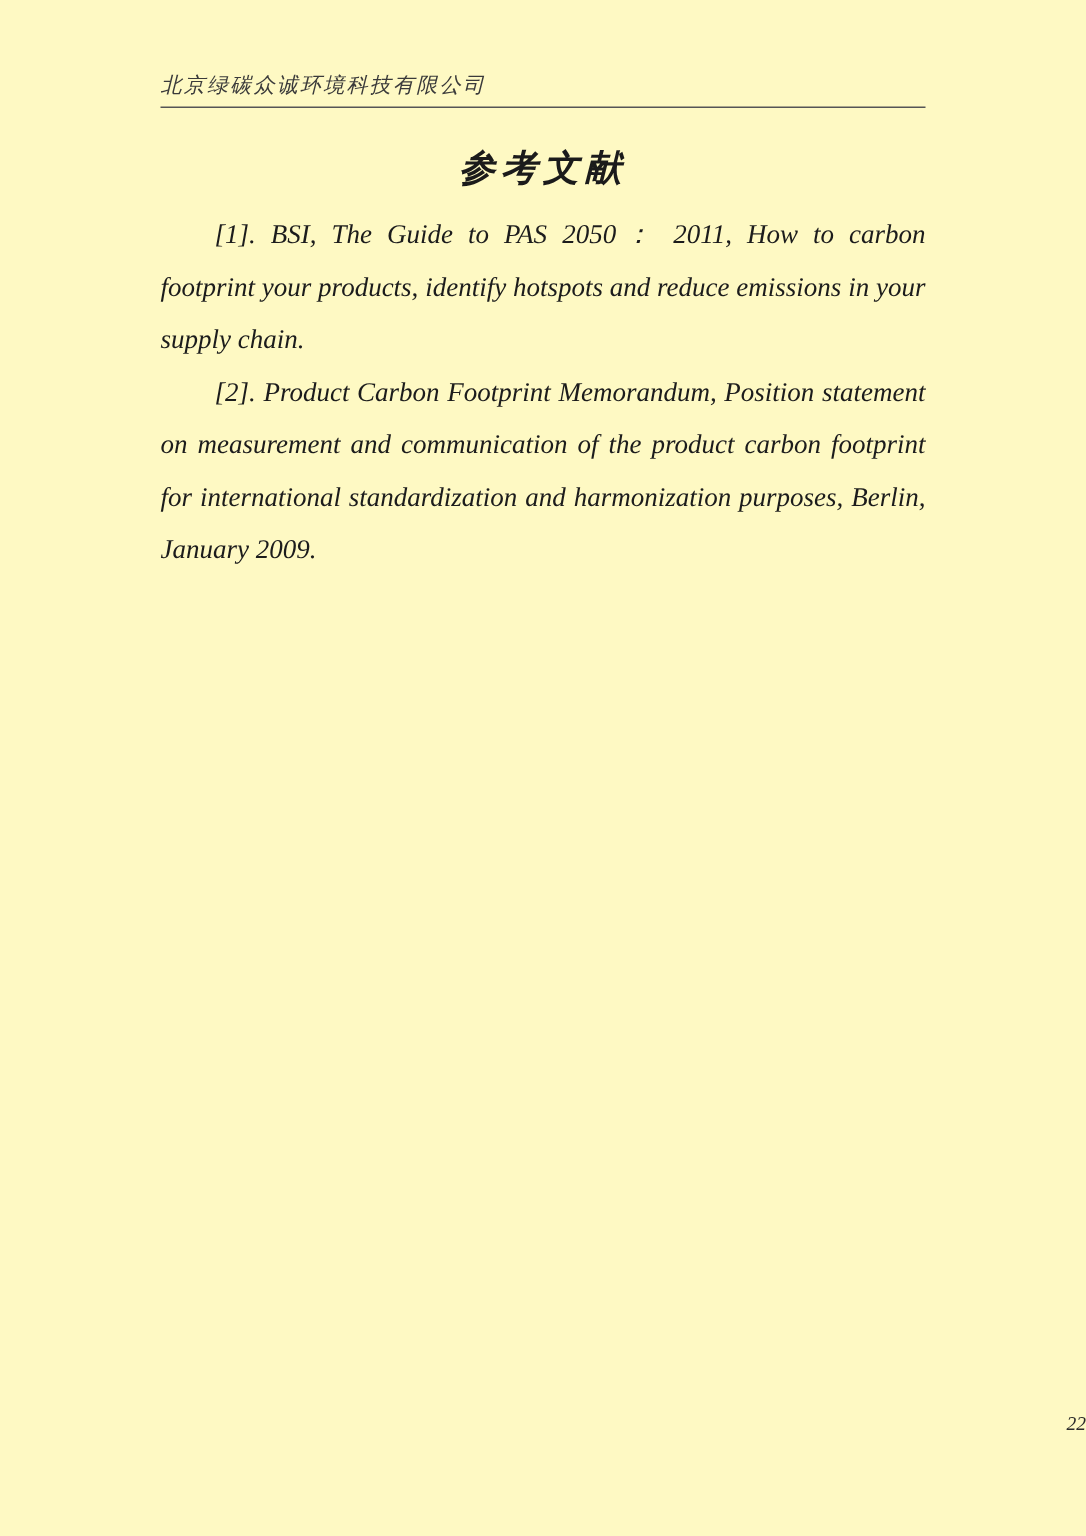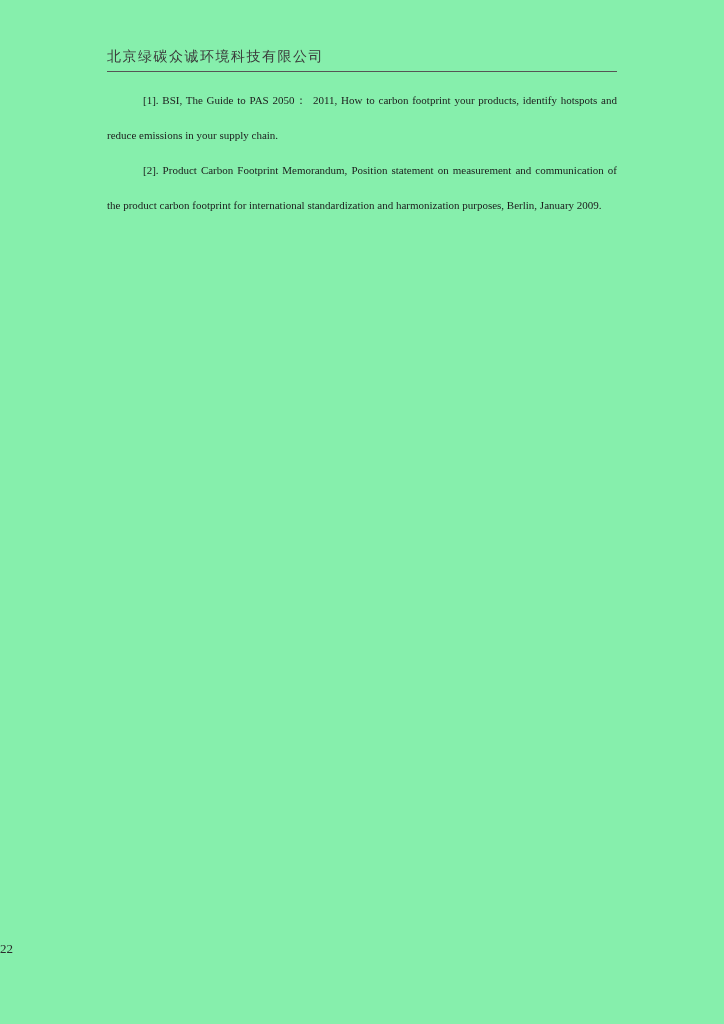--- a/index.html
+++ b/index.html
@@ -5,22 +5,23 @@
   * { margin: 0; padding: 0; box-sizing: border-box; }
   html, body { background: #ffffff; }
   body {
     font-family: "Liberation Serif", "DejaVu Serif", serif;
     color: #1d1d1d;
   }
   .page {
     position: relative;
     width: 724px;
     height: 1024px;
-    background: #86efac;
+    background: #fef9c3;
     overflow: hidden;
+    font-style: italic;
   }
   .content {
     width: 510px;
     margin: 0 auto;
   }
   .doc-header {
     display: flex;
     justify-content: space-between;
     align-items: flex-end;
     padding-top: 48px;
@@ -48,47 +49,48 @@
     text-align: center;
     font-size: 24px;
     font-weight: bold;
     letter-spacing: 4px;
     color: #1b1b1b;
   }
   .references {
     margin-top: 11px;
   }
   .reference-paragraph {
-    font-size: 11px;
+    font-size: 18px;
     line-height: 35px;
     text-align: justify;
     text-justify: inter-word;
     text-indent: 36px;
     color: #1c1c1c;
   }
   .page-footer {
     position: absolute;
     top: 941px;
     left: 0;
     width: 100%;
-    text-align: left;
+    text-align: right;
     font-size: 13px;
     color: #2b2b2b;
   }
 </style>
 </head>
 <body>
 
 <div class="page">
   <div class="content">
 
     <div class="doc-header">
       <span class="company-name">北京绿碳众诚环境科技有限公司</span>
     </div>
 
+    <h1 class="doc-title">参考文献</h1>
 
     <div class="references">
       <p class="reference-paragraph">[1]. BSI, The Guide to PAS 2050： 2011, How to carbon footprint your products, identify hotspots and reduce emissions in your supply chain.</p>
       <p class="reference-paragraph">[2]. Product Carbon Footprint Memorandum, Position statement on measurement and communication of the product carbon footprint for international standardization and harmonization purposes, Berlin, January 2009.</p>
     </div>
 
   </div>
 
   <div class="page-footer">
     <span>22</span>

